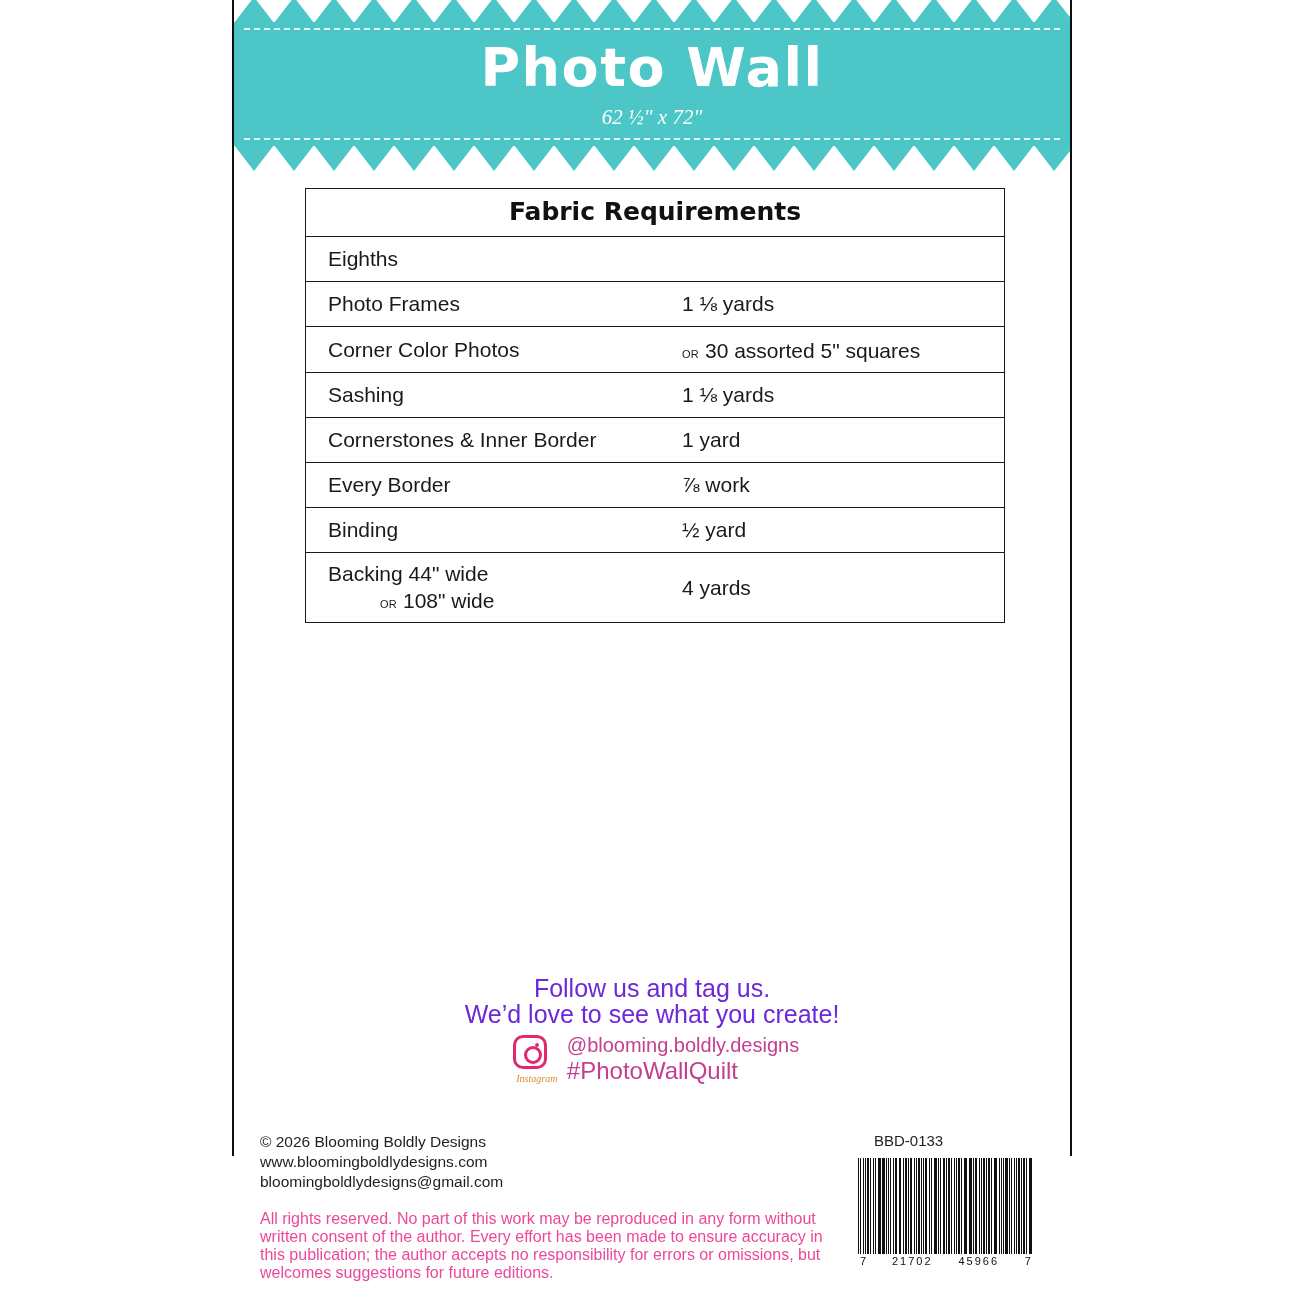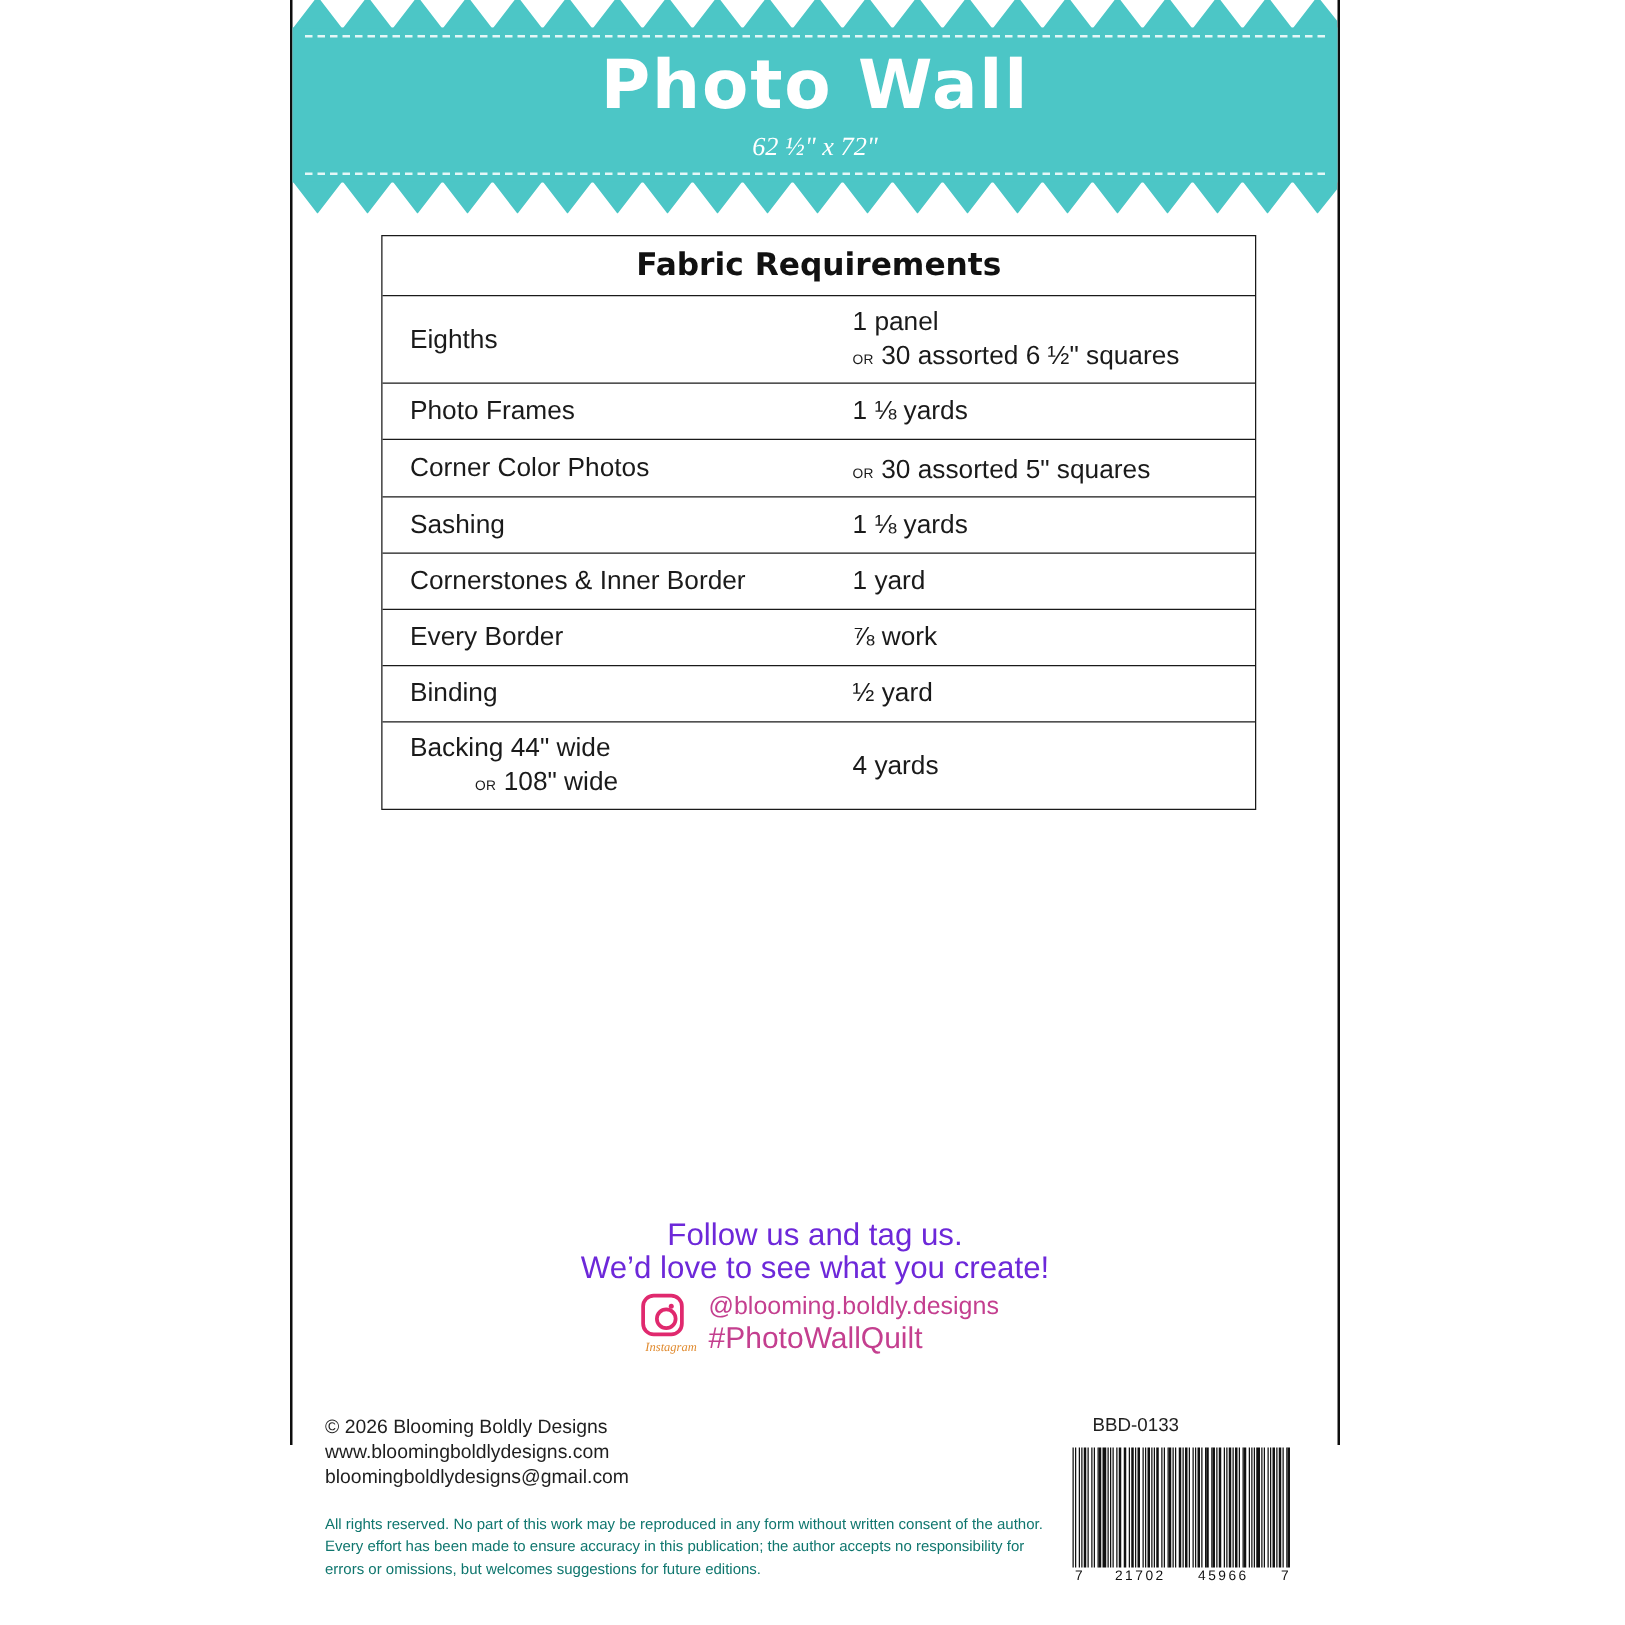--- a/index.html
+++ b/index.html
@@ -213,22 +213,22 @@
     top: 1132px;
     width: 600px;
   }
   .copy-line {
     font-size: 15.5px;
     color: #1f1f1f;
     line-height: 20px;
   }
   .legal {
     margin-top: 18px;
-    font-size: 12px;
-    color: #0f766e;
+    font-size: 16px;
+    color: #ec4899;
     line-height: 18px;
     width: 592px;
   }
 
   .sku {
     position: absolute;
     left: 640px;
     top: 1132px;
     font-size: 15px;
     color: #1f1f1f;
@@ -279,24 +279,20 @@
     <div class="dash-line dash-bottom"></div>
     <div class="banner-title">Photo Wall</div>
     <div class="banner-size">62 ½" x 72"</div>
   </div>
 
   <div class="fabric-table">
     <div class="table-title">Fabric Requirements</div>
 
     <div class="trow">
       <div class="tc-label">Eighths</div>
-      <div class="tc-value">
-        <span>1 panel</span>
-        <span class="line2"><span class="or">or</span> <span>30 assorted 6 ½" squares</span></span>
-      </div>
     </div>
 
     <div class="trow">
       <div class="tc-label">Photo Frames</div>
       <div class="tc-value">1 ⅛ yards</div>
     </div>
 
     <div class="trow">
       <div class="tc-label">Corner Color Photos</div>
       <div class="tc-value">

